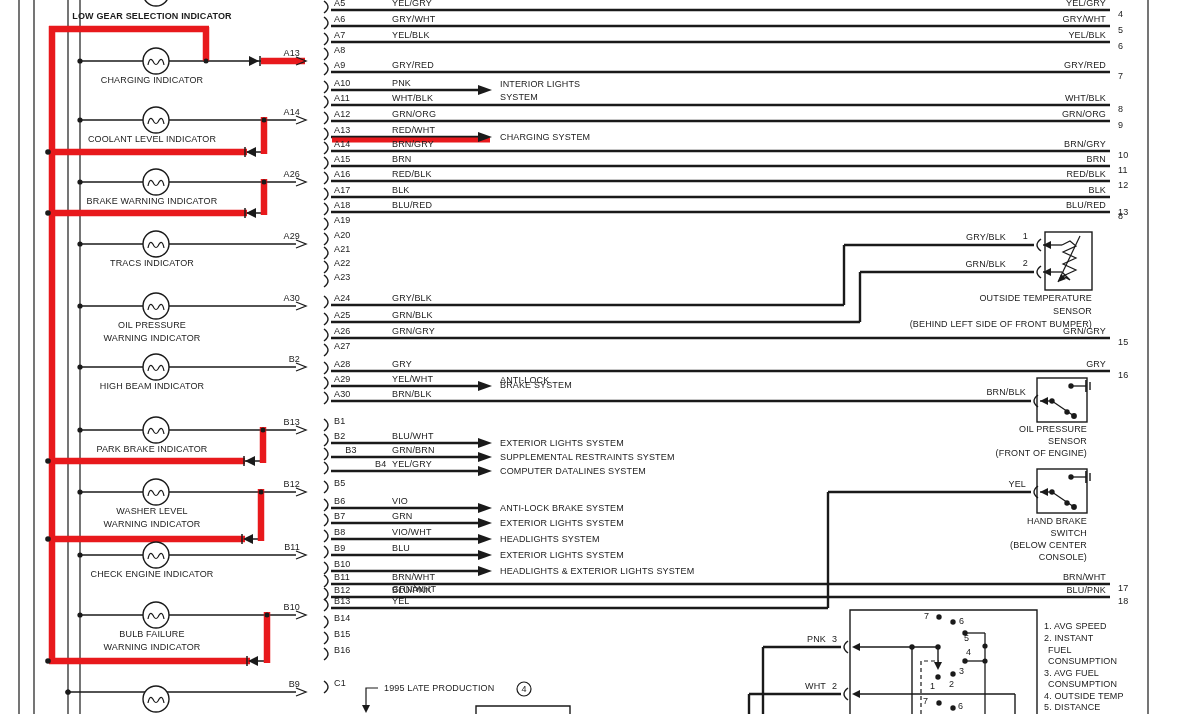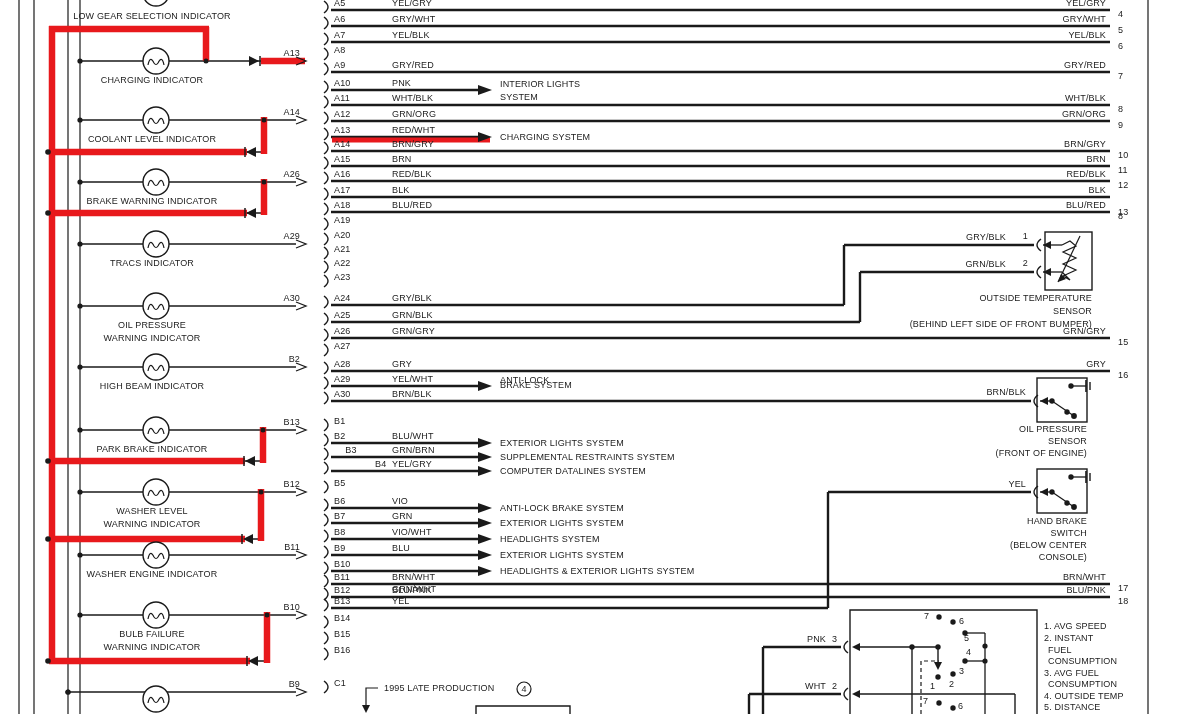--- a/index.html
+++ b/index.html
@@ -324,40 +324,40 @@
   <div class="t" style="left:1044px;top:633px;width:150px;">2. INSTANT</div>
   <div class="t" style="left:1048px;top:645px;width:150px;">FUEL</div>
   <div class="t" style="left:1048px;top:656px;width:150px;">CONSUMPTION</div>
   <div class="t" style="left:1044px;top:668px;width:150px;">3. AVG FUEL</div>
   <div class="t" style="left:1048px;top:679px;width:150px;">CONSUMPTION</div>
   <div class="t" style="left:1044px;top:691px;width:150px;">4. OUTSIDE TEMP</div>
   <div class="t" style="left:1044px;top:702px;width:150px;">5. DISTANCE</div>
 
   <div class="t" style="left:384px;top:683px;width:150px;">1995 LATE PRODUCTION</div>
   <div class="t tc" style="left:517px;top:684px;width:14px;">4</div>
-<div class="t tc" style="left: 42px; top: 11px; width: 220px;">LOW GEAR SELECTION INDICATOR</div>
+<div class="t tc" style="left: 42px; top: 11px; width: 220px; font-weight: bold;">LOW GEAR SELECTION INDICATOR</div>
     <div class="t tc" style="left: 42px; top: 75px; width: 220px;">CHARGING INDICATOR</div>
     <div class="t tr" style="left: 220px; top: 48px; width: 80px;">A13</div>
     <div class="t tc" style="left: 42px; top: 134px; width: 220px;">COOLANT LEVEL INDICATOR</div>
     <div class="t tr" style="left: 220px; top: 107px; width: 80px;">A14</div>
     <div class="t tc" style="left: 42px; top: 196px; width: 220px;">BRAKE WARNING INDICATOR</div>
     <div class="t tr" style="left: 220px; top: 169px; width: 80px;">A26</div>
     <div class="t tc" style="left: 42px; top: 258px; width: 220px;">TRACS INDICATOR</div>
     <div class="t tr" style="left: 220px; top: 231px; width: 80px;">A29</div>
     <div class="t tc" style="left: 42px; top: 320px; width: 220px;">OIL PRESSURE</div>
     <div class="t tc" style="left: 42px; top: 333px; width: 220px;">WARNING INDICATOR</div>
     <div class="t tr" style="left: 220px; top: 293px; width: 80px;">A30</div>
     <div class="t tc" style="left: 42px; top: 381px; width: 220px;">HIGH BEAM INDICATOR</div>
     <div class="t tr" style="left: 220px; top: 354px; width: 80px;">B2</div>
     <div class="t tc" style="left: 42px; top: 444px; width: 220px;">PARK BRAKE INDICATOR</div>
     <div class="t tr" style="left: 220px; top: 417px; width: 80px;">B13</div>
     <div class="t tc" style="left: 42px; top: 506px; width: 220px; text-align: center;">WASHER LEVEL</div>
     <div class="t tc" style="left: 42px; top: 519px; width: 220px;">WARNING INDICATOR</div>
     <div class="t tr" style="left: 220px; top: 479px; width: 80px;">B12</div>
-    <div class="t tc" style="left: 42px; top: 569px; width: 220px;">WASHER ENGINE INDICATOR</div>
+    <div class="t tc" style="left: 42px; top: 569px; width: 220px;">CHECK ENGINE INDICATOR</div>
     <div class="t tr" style="left: 220px; top: 542px; width: 80px;">B11</div>
     <div class="t tc" style="left: 42px; top: 629px; width: 220px;">BULB FAILURE</div>
     <div class="t tc" style="left: 42px; top: 642px; width: 220px;">WARNING INDICATOR</div>
     <div class="t tr" style="left: 220px; top: 602px; width: 80px;">B10</div>
     <div class="t tr" style="left: 220px; top: 679px; width: 80px;">B9</div>
     <div class="t" style="left: 334px; top: -2px; width: 34px;">A5</div>
     <div class="t" style="left: 392px; top: -2px; width: 90px;">YEL/GRY</div>
     <div class="t tr" style="left: 946px; top: -2px; width: 160px;">YEL/GRY</div>
     <div class="t" style="left: 1118px; top: 9px; width: 18px;">4</div>
     <div class="t" style="left: 334px; top: 14px; width: 34px;">A6</div>

